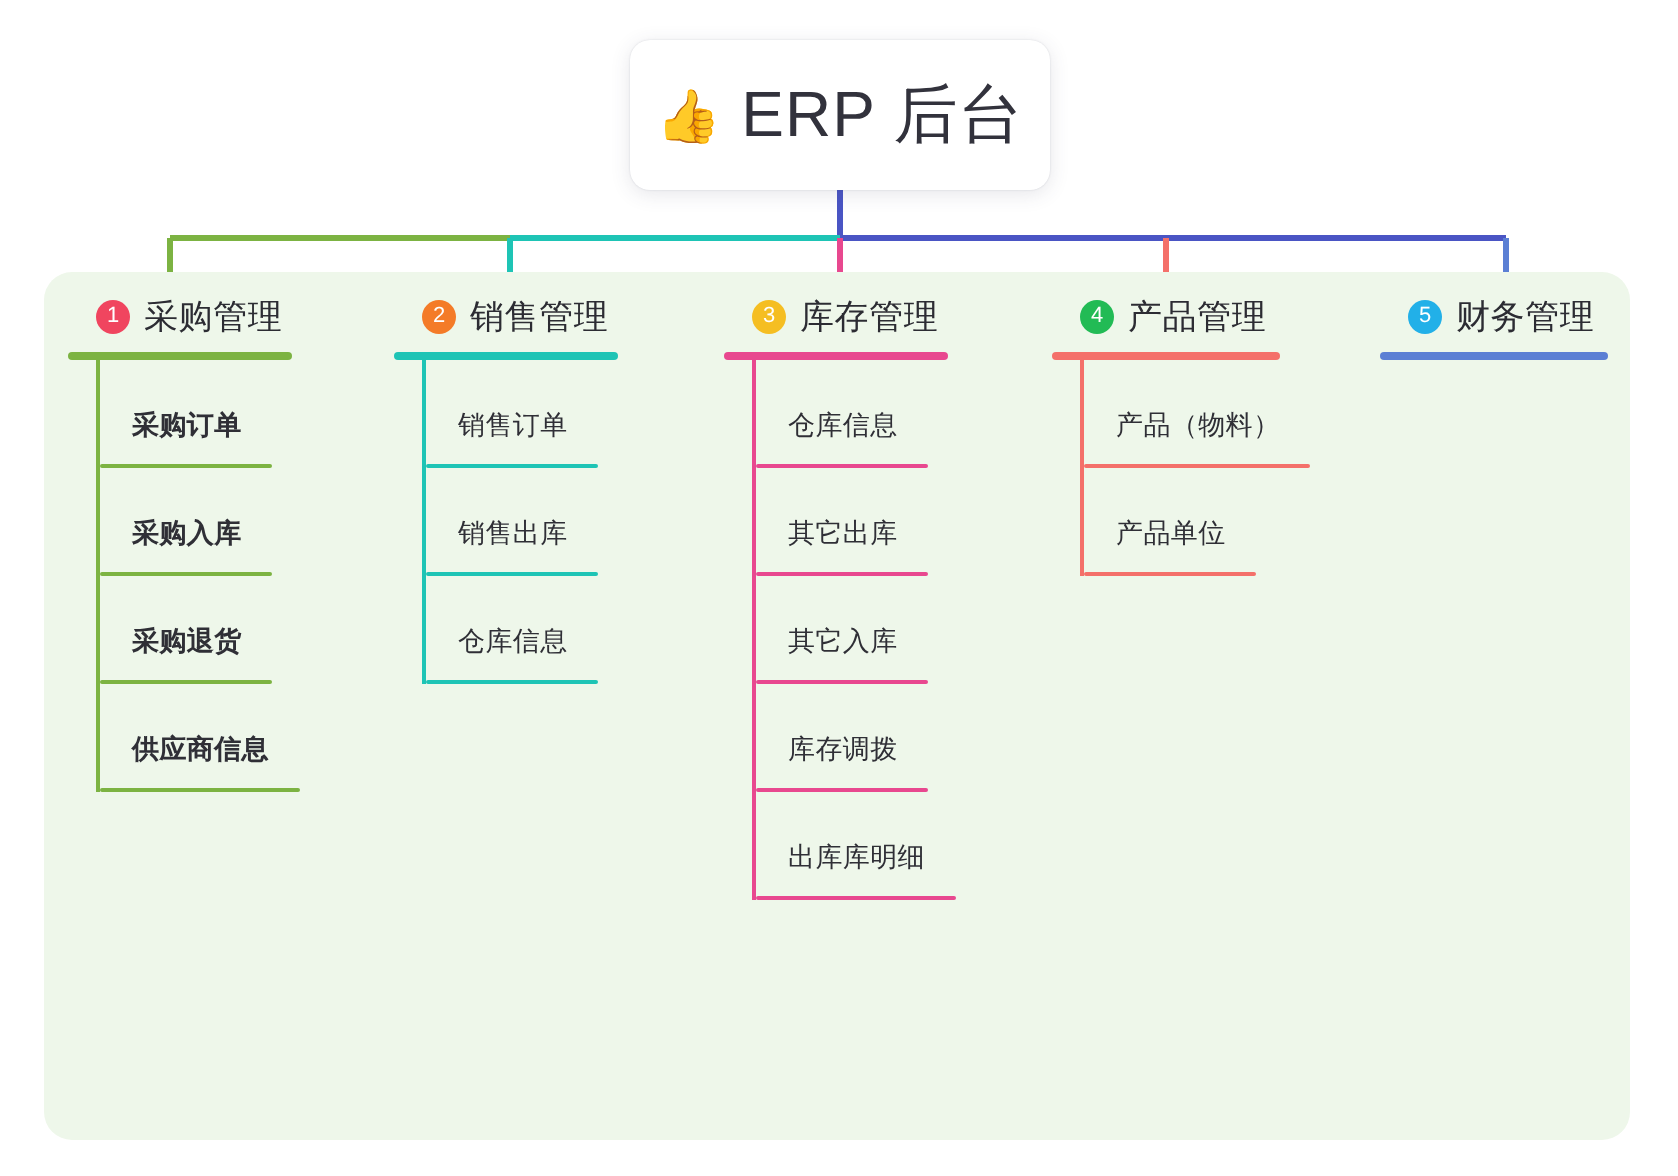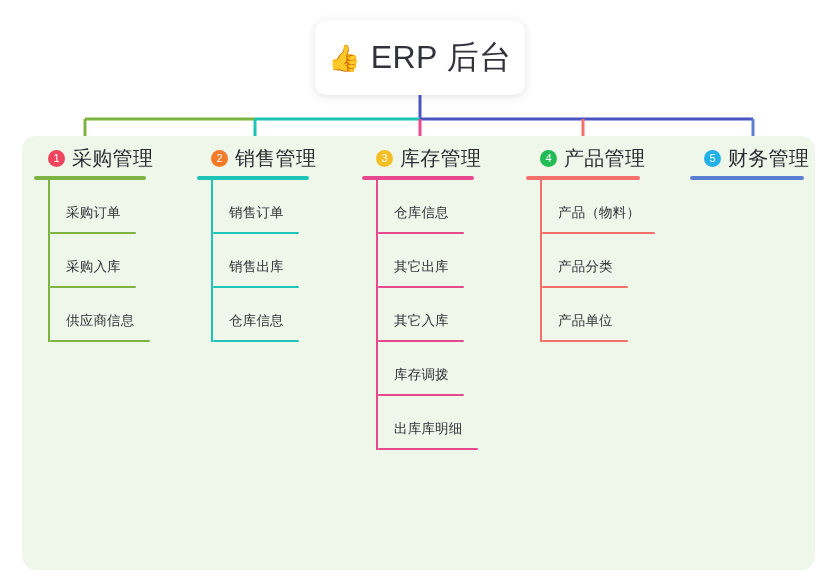--- a/index.html
+++ b/index.html
@@ -87,21 +87,21 @@
     height: 17px;
     border-radius: 50%;
     color: #ffffff;
     font-size: 11px;
     line-height: 17px;
     text-align: center;
     font-weight: normal;
     flex: none;
   }
   .head-label {
-    font-size: 20px;
+    font-size: 17px;
     color: #2c2c33;
     letter-spacing: .3px;
     text-align: center;
   }
   .head-rule {
     height: 4px;
     border-radius: 2px;
     margin-top: 6px;
   }
   .branch {
@@ -159,30 +159,34 @@
     <span class="root-label">ERP 后台</span>
   </div>
 
   <div id="columns-host">
       <div class="column" style="left: 34px;">
         <div class="col-head">
           <span class="badge" style="background: rgb(240, 69, 95);">1</span>
           <span class="head-label">采购管理</span>
         </div>
         <div class="head-rule" style="background: rgb(124, 179, 66); width: 112px;"></div>
-        <div class="branch" style="border-left-color: rgb(124, 179, 66);">
+        <div class="branch" style="border-left-color: rgb(124, 179, 66); font-weight: bold;">
           <div class="leaf">
             <span class="leaf-text">采购订单</span>
             <div class="leaf-rule" style="background: rgb(124, 179, 66); width: 86px;"></div>
           </div>
           <div class="leaf">
             <span class="leaf-text">采购入库</span>
             <div class="leaf-rule" style="background: rgb(124, 179, 66); width: 86px;"></div>
           </div>
           <div class="leaf">
+            <span class="leaf-text">采购退货</span>
+            <div class="leaf-rule" style="background: rgb(124, 179, 66); width: 86px;"></div>
+          </div>
+          <div class="leaf">
             <span class="leaf-text">供应商信息</span>
             <div class="leaf-rule" style="background: rgb(124, 179, 66); width: 100px;"></div>
           </div>
         </div>
       </div>
       <div class="column" style="left: 197px;">
         <div class="col-head">
           <span class="badge" style="background: rgb(244, 123, 40);">2</span>
           <span class="head-label">销售管理</span>
         </div>
@@ -236,24 +240,20 @@
           <span class="badge" style="background: rgb(34, 187, 85);">4</span>
           <span class="head-label">产品管理</span>
         </div>
         <div class="head-rule" style="background: rgb(244, 112, 106); width: 114px;"></div>
         <div class="branch" style="border-left-color: rgb(244, 112, 106);">
           <div class="leaf">
             <span class="leaf-text">产品（物料）</span>
             <div class="leaf-rule" style="background: rgb(244, 112, 106); width: 113px;"></div>
           </div>
           <div class="leaf">
-            <span class="leaf-text">产品分类</span>
-            <div class="leaf-rule" style="background: rgb(244, 112, 106); width: 86px;"></div>
-          </div>
-          <div class="leaf">
             <span class="leaf-text">产品单位</span>
             <div class="leaf-rule" style="background: rgb(244, 112, 106); width: 86px;"></div>
           </div>
         </div>
       </div>
       <div class="column" style="left: 690px;">
         <div class="col-head">
           <span class="badge" style="background: rgb(34, 176, 232);">5</span>
           <span class="head-label">财务管理</span>
         </div>

